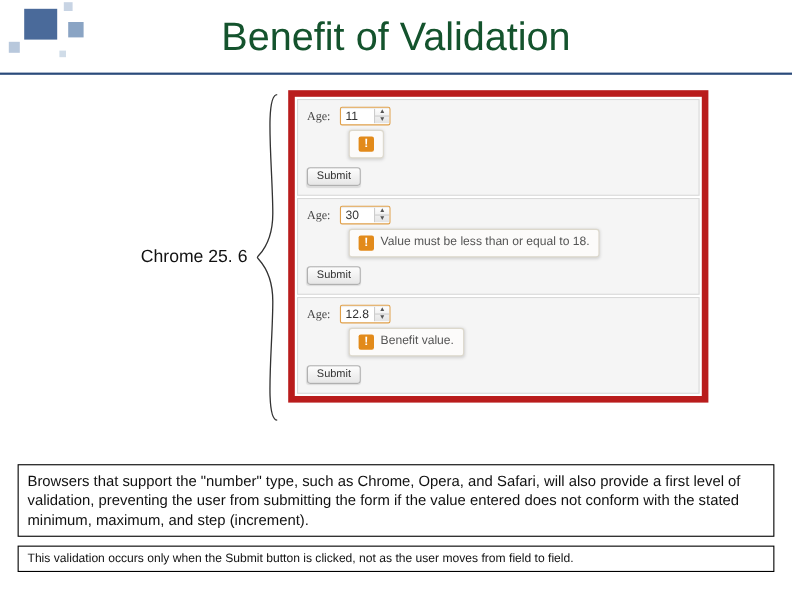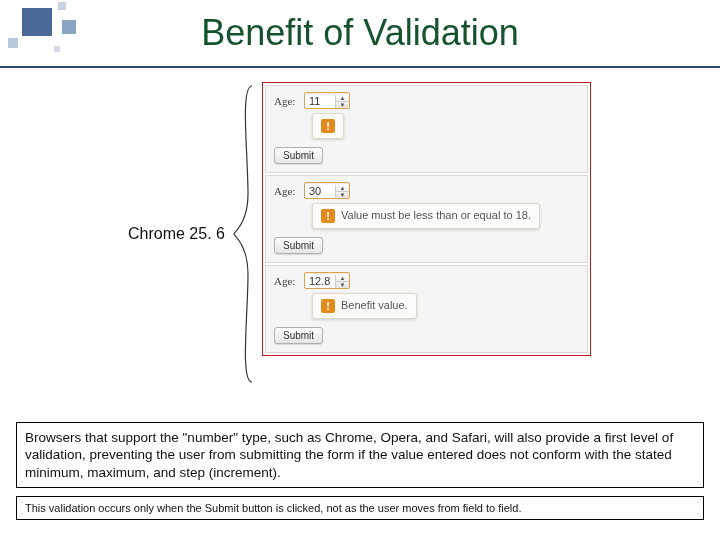--- a/index.html
+++ b/index.html
@@ -49,23 +49,23 @@
     top: 84px;
     left: 230px;
     width: 30px;
     height: 300px;
   }
   .brace svg { width: 100%; height: 100%; }
   .panels {
     position: absolute;
     top: 82px;
     left: 262px;
-    width: 329px;
+    width: 382px;
     background: #fff;
-    border: 1px solid #b91c1c;
+    border: 6px solid #b91c1c;
   }
   .panel {
     background: #f5f5f5;
     border: 1px solid #d9d9d9;
     margin: 2px;
     padding: 6px 8px 8px 8px;
     position: relative;
   }
   .row1 {
     display: flex;
@@ -74,21 +74,21 @@
     margin-bottom: 4px;
   }
   .lbl {
     font-size: 11px;
     color: #444;
     font-family: "Times New Roman", serif;
     min-width: 26px;
   }
   .numbox {
     display: flex;
-    align-items: flex-end;
+    align-items: center;
     border: 1px solid #e0a04a;
     border-radius: 2px;
     overflow: hidden;
     height: 17px;
     background: #fff;
     box-shadow: inset 0 1px 1px rgba(0,0,0,0.08);
   }
   .numbox .val {
     font-size: 11px;
     padding: 1px 4px;

